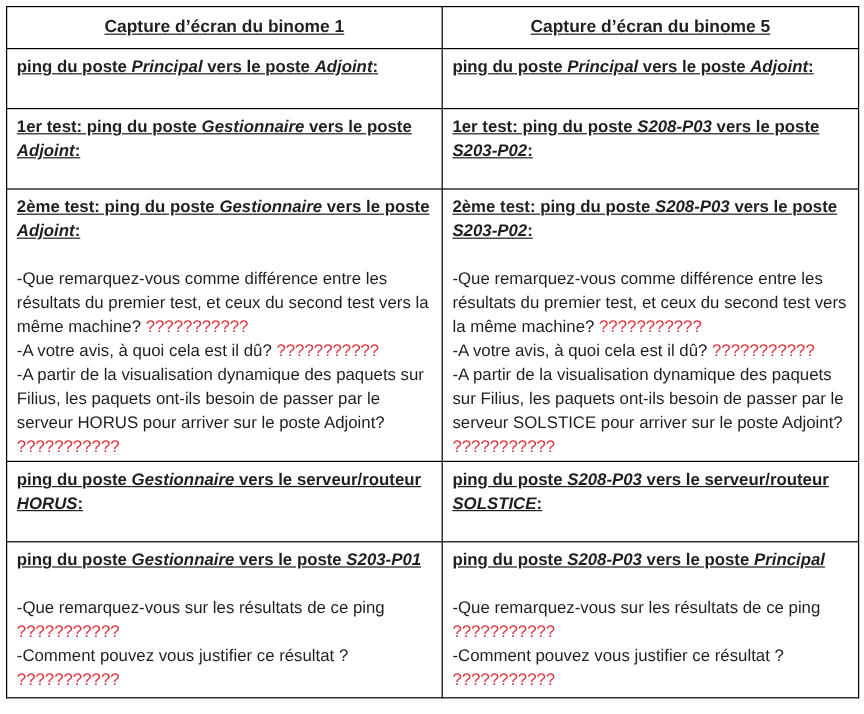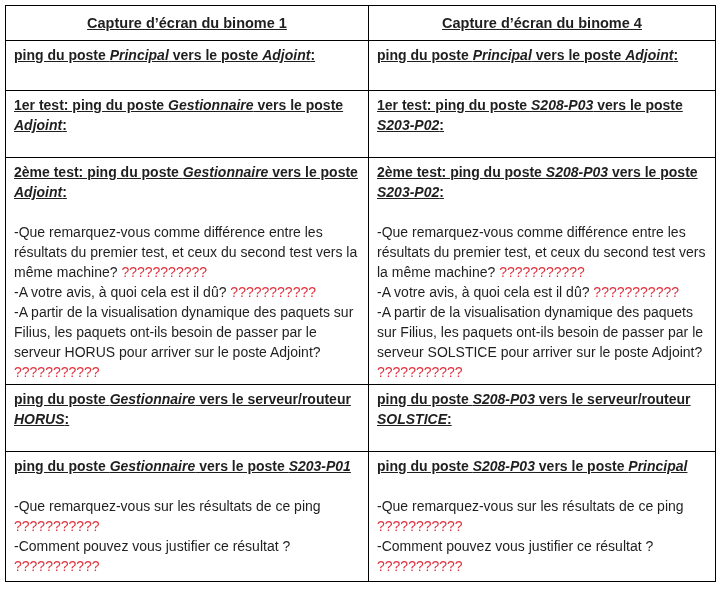--- a/index.html
+++ b/index.html
@@ -34,21 +34,21 @@
 
 <div class="sheet">
   <table class="doc">
     <colgroup>
       <col style="width:363px">
       <col style="width:347px">
     </colgroup>
     <thead>
       <tr>
         <th>Capture d’écran du binome 1</th>
-        <th>Capture d’écran du binome 4</th>
+        <th>Capture d’écran du binome 5</th>
       </tr>
     </thead>
     <tbody>
         <tr style="height: 50px;">
           <td>
             <div class="para"><span class="u">ping du poste </span><span class="i u">Principal</span><span class="u"> vers le poste </span><span class="i u">Adjoint</span><span class="u">:</span></div>
             <div class="para blank"></div>
           </td>
           <td>
             <div class="para"><span class="u">ping du poste </span><span class="i u">Principal</span><span class="u"> vers le poste </span><span class="i u">Adjoint</span><span class="u">:</span></div>

